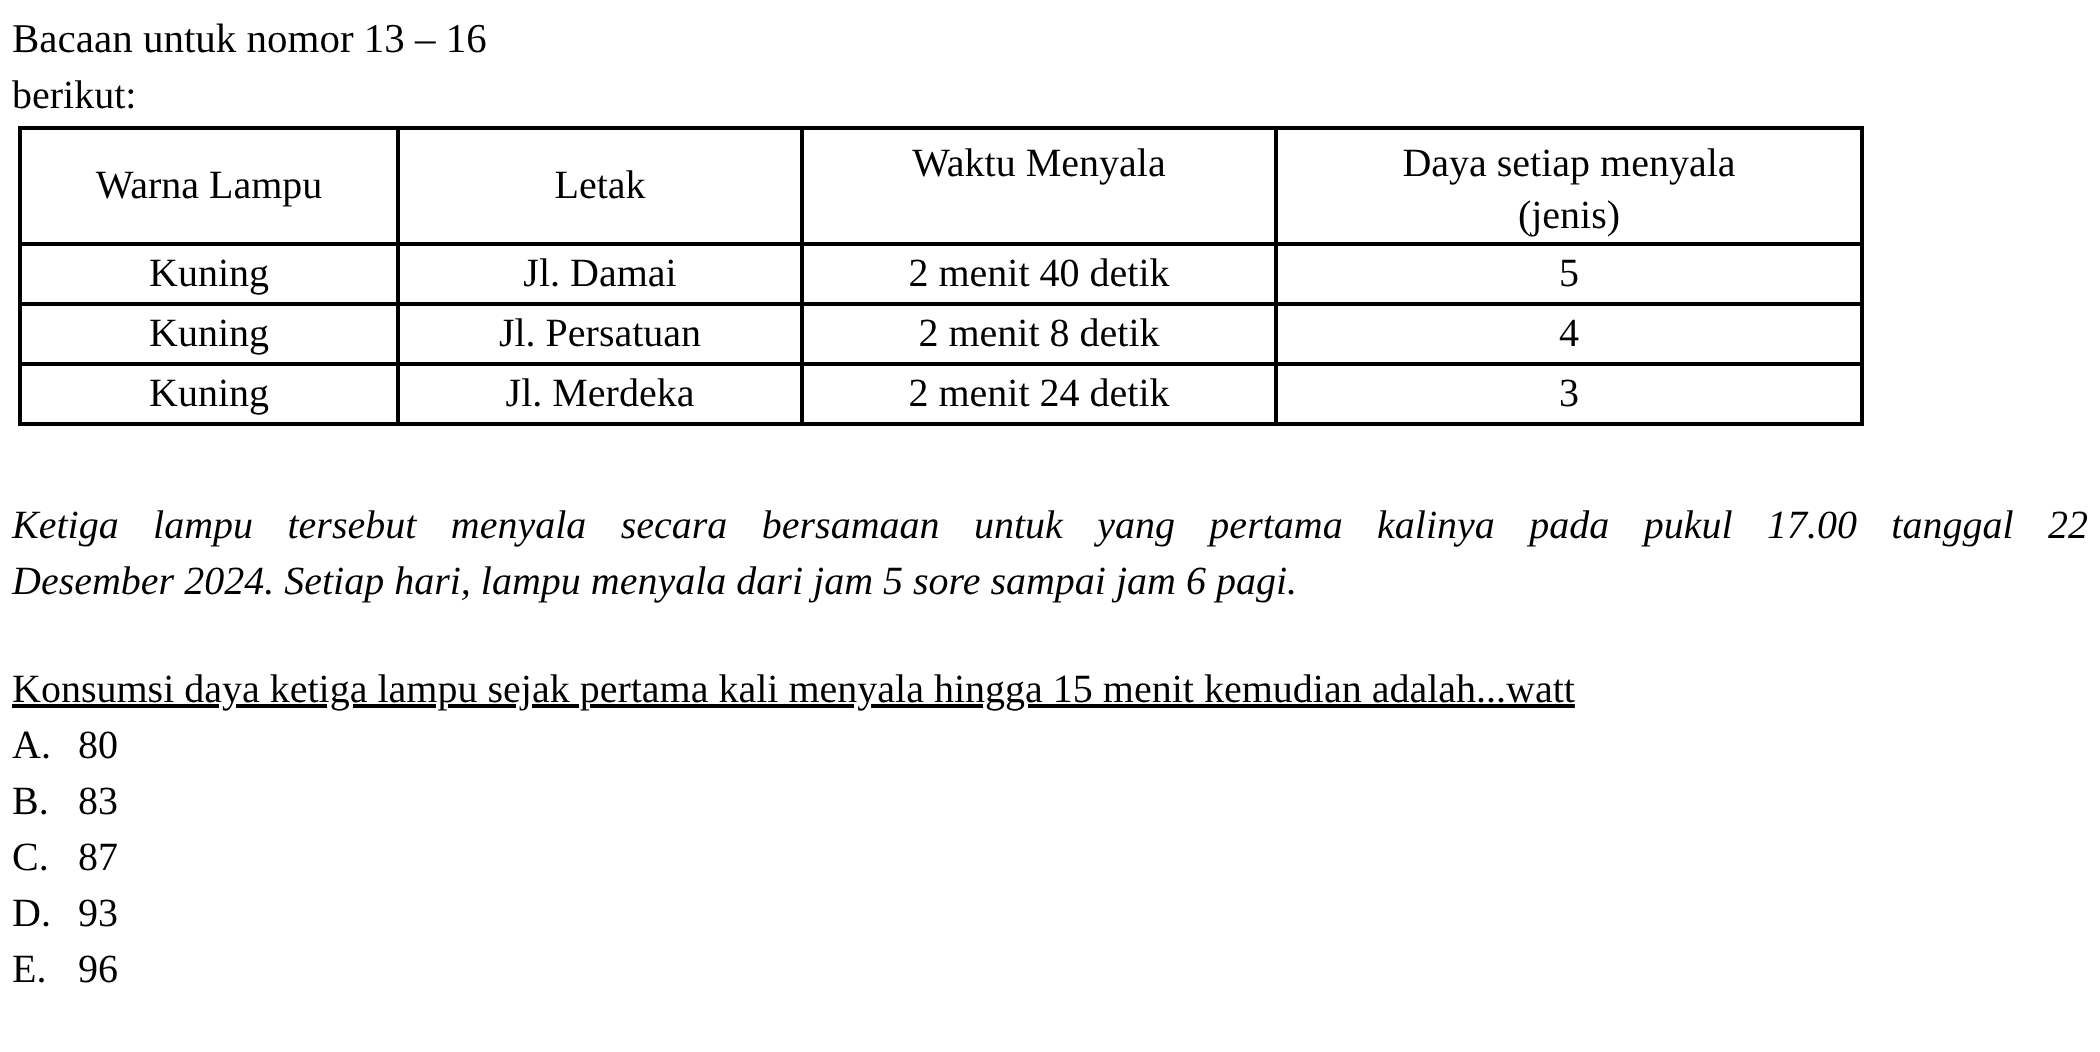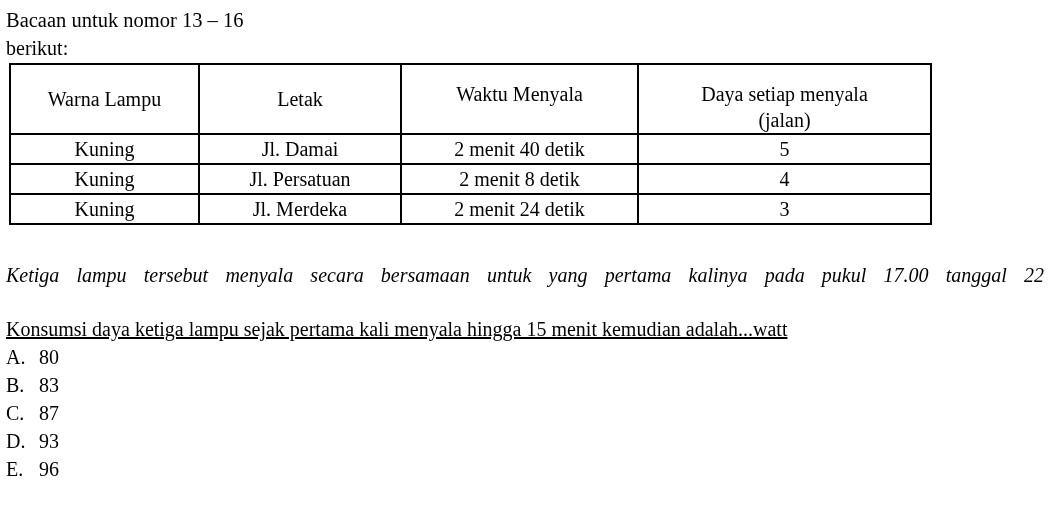--- a/index.html
+++ b/index.html
@@ -44,21 +44,21 @@
   .lamp-table th, .lamp-table td {
     border: 2px solid #000000;
     font-weight: normal;
     text-align: center;
     padding: 0 4px;
     overflow: hidden;
   }
   .lamp-table thead tr { height: 57px; }
   .lamp-table tbody tr { height: 30px; }
   .lamp-table th { line-height: 26px; vertical-align: middle; }
-  .lamp-table th.v-top { vertical-align: top; padding-top: 16px; text-align: center; }
+  .lamp-table th.v-top { vertical-align: top; padding-top: 4px; text-align: center; }
   .lamp-table td { line-height: 25px; }
   .hdr-line { display: block; }
   .body-para { margin-top: 36px; font-style: italic; }
   .question { margin-top: 26px; white-space: nowrap; text-decoration: underline; }
   .options { margin-top: 0; }
   .option { display: flex; line-height: 28px; }
   .option .letter { width: 33px; flex: 0 0 33px; }
 </style>
 </head>
 <body>
@@ -84,21 +84,21 @@
           <span class="hdr-line">Warna Lampu</span>
         </th>
         <th>
           <span class="hdr-line">Letak</span>
         </th>
         <th class="v-top">
           <span class="hdr-line">Waktu Menyala</span>
         </th>
         <th class="v-top">
           <span class="hdr-line">Daya setiap menyala</span>
-          <span class="hdr-line">(jalan)</span>
+          <span class="hdr-line">(jenis)</span>
         </th>
       </tr>
     </thead>
     <tbody>
       <tr>
         <td>Kuning</td>
         <td>Jl. Damai</td>
         <td>2 menit 40 detik</td>
         <td>5</td>
       </tr>
@@ -112,20 +112,21 @@
         <td>Kuning</td>
         <td>Jl. Merdeka</td>
         <td>2 menit 24 detik</td>
         <td>3</td>
       </tr>
     </tbody>
   </table>
 
   <div class="para body-para">
     <div class="line stretch">Ketiga lampu tersebut menyala secara bersamaan untuk yang pertama kalinya pada pukul 17.00 tanggal 22</div>
+    <div class="line">Desember 2024. Setiap hari, lampu menyala dari jam 5 sore sampai jam 6 pagi.</div>
   </div>
 
   <div class="question">Konsumsi daya ketiga lampu sejak pertama kali menyala hingga 15 menit kemudian adalah...watt</div>
 
   <div class="options">
     <div class="option">
       <span class="letter">A.</span>
       <span class="value">80</span>
     </div>
     <div class="option">

